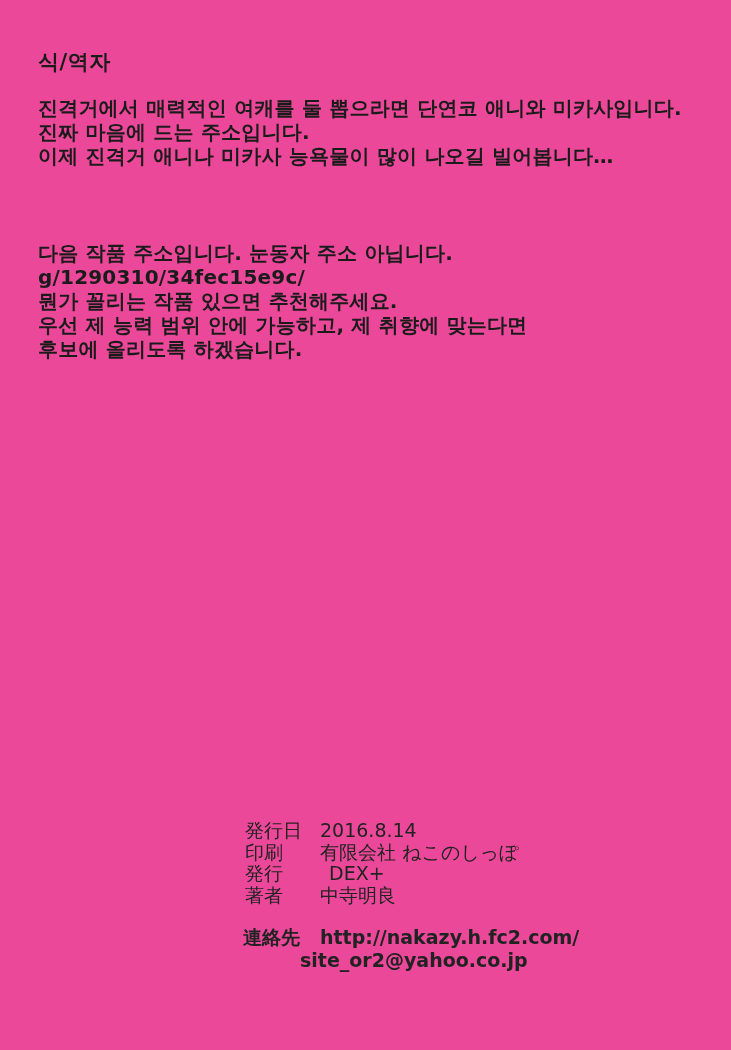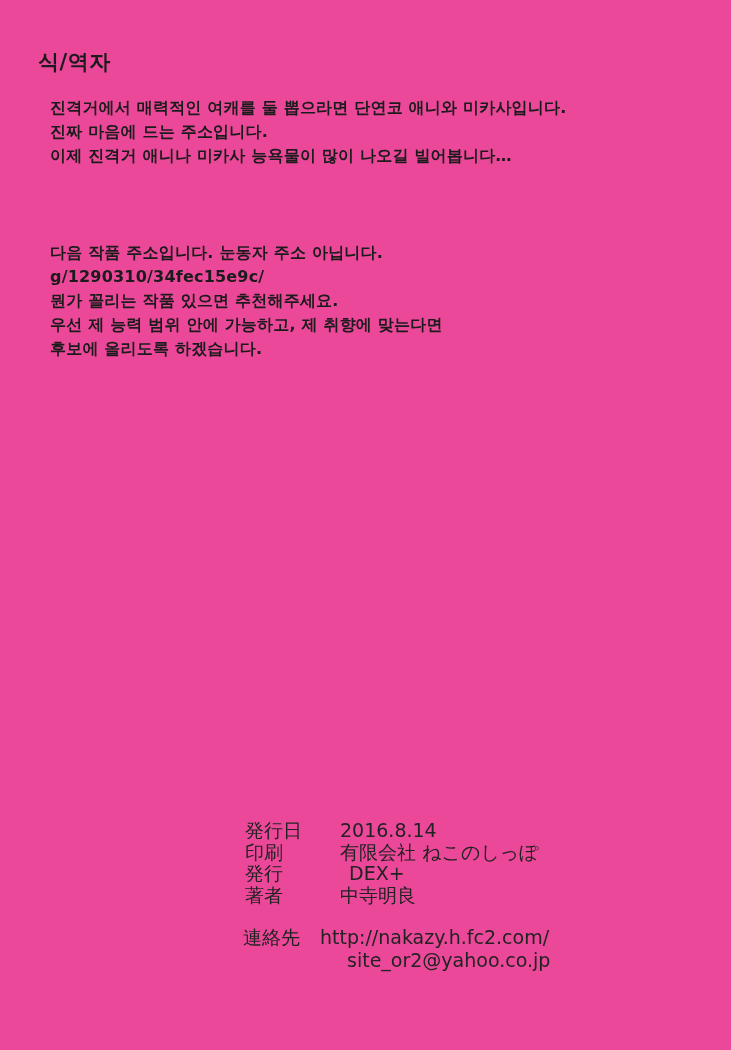--- a/index.html
+++ b/index.html
@@ -21,22 +21,22 @@
     position: absolute;
     left: 38px;
     top: 48px;
     font-size: 21px;
     font-weight: 600;
     letter-spacing: 0.5px;
     white-space: nowrap;
   }
   .kr-para {
     position: absolute;
-    left: 50px;
-    font-size: 16px;
+    left: 38px;
+    font-size: 20px;
     font-weight: 600;
     line-height: 24px;
     letter-spacing: 0.2px;
     white-space: nowrap;
   }
   .kr-para-1 { top: 96px; }
   .kr-para-2 { top: 241px; }
   .kr-line { height: 24px; }
 
   
@@ -45,50 +45,49 @@
     left: 245px;
     top: 820px;
     font-size: 19px;
     line-height: 21.5px;
     font-weight: 400;
     color: #222222;
   }
   .colophon-row {
     display: flex;
     white-space: nowrap;
-    gap: 20px;
   }
   .colophon-label {
     width: 75px;
     flex: 0 0 75px;
   }
   .colophon-row:nth-child(3) .colophon-value {
     padding-left: 9px; 
   }
 
   
   .contact {
     position: absolute;
     left: 243px;
     top: 926px;
     font-size: 19px;
     line-height: 23px;
-    font-weight: 400;
+    font-weight: 700;
     color: #222222;
   }
   .contact-row1 {
     display: flex;
     white-space: nowrap;
   }
   .contact-label {
     width: 77px;
     flex: 0 0 77px;
   }
   .contact-email {
-    margin-left: 104px;
+    margin-left: 57px;
     white-space: nowrap;
   }
 </style>
 </head>
 <body>
 
 <div class="page">
 
   <div class="kr-title">식/역자</div>
 

